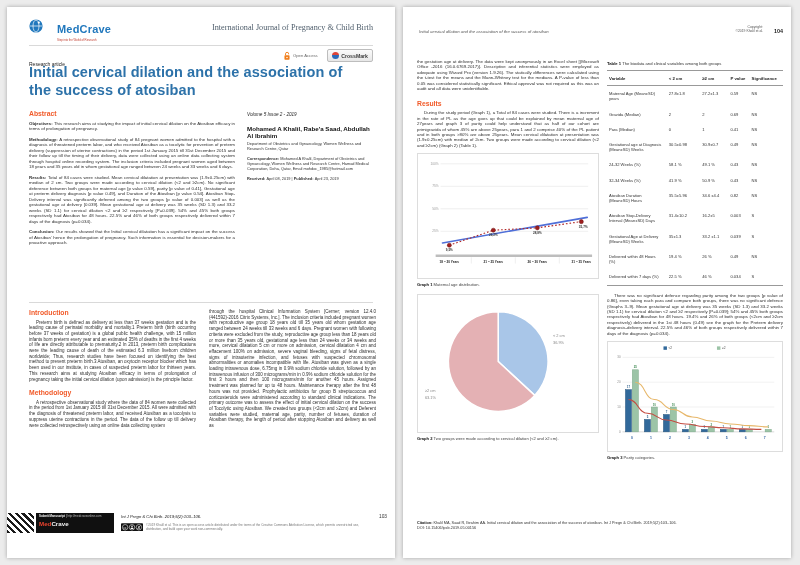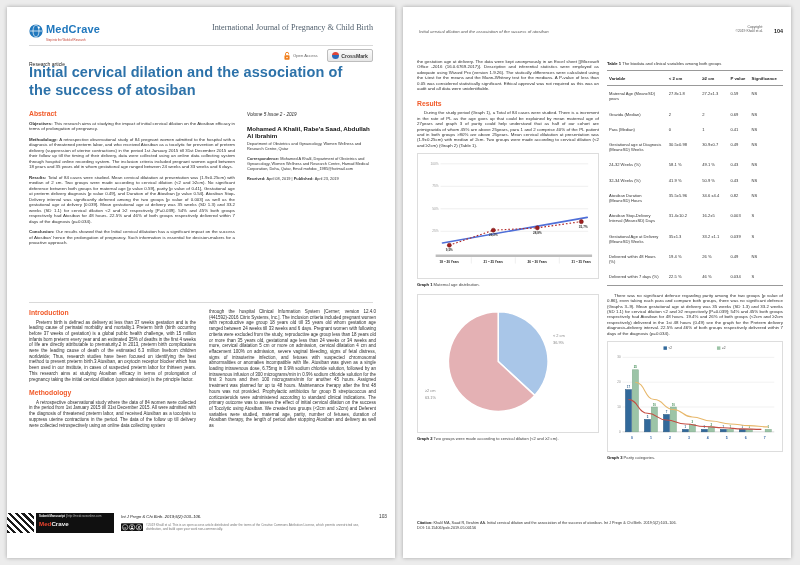--- a/index.html
+++ b/index.html
@@ -3,21 +3,21 @@
 <meta charset="utf-8">
 <style>
   html,body{margin:0;padding:0}
   body{width:800px;height:565px;background:#ececec;font-family:"Liberation Sans",sans-serif;position:relative;overflow:hidden}
   .page{position:absolute;top:7px;width:388px;height:551px;background:#fff;box-shadow:0 0 4px rgba(0,0,0,.3);overflow:hidden}
   #pageL{left:7px}
   #pageR{left:403px}
 
   
   .l-header{position:absolute;left:22px;top:12px;right:22px;height:24px}
-  .logo{display:flex;align-items:center;gap:3px;text-decoration:none}
+  .logo{display:flex;gap:14px;text-decoration:none}
   .globe{width:14px;height:14px}
   .logo-name{font-size:11px;font-weight:bold;color:#2178bd;line-height:11px;letter-spacing:.2px}
   .logo-tag{font-size:2.8px;color:#c0392b;margin-top:1px}
   .journal-name{position:absolute;right:0;top:4px;font-family:"Liberation Serif",serif;font-size:8.2px;color:#4e5d6b}
   .hr{position:absolute;left:22px;right:22px;height:1px;background:#d9d9d9}
   .hr1{top:38px}
   .hr2{top:295px}
   .meta-row{position:absolute;left:22px;top:45px;right:22px;height:14px}
   .article-type{font-size:5px;color:#222}
   .badges{position:absolute;right:0;top:-3px;display:flex;gap:9px;align-items:center}

